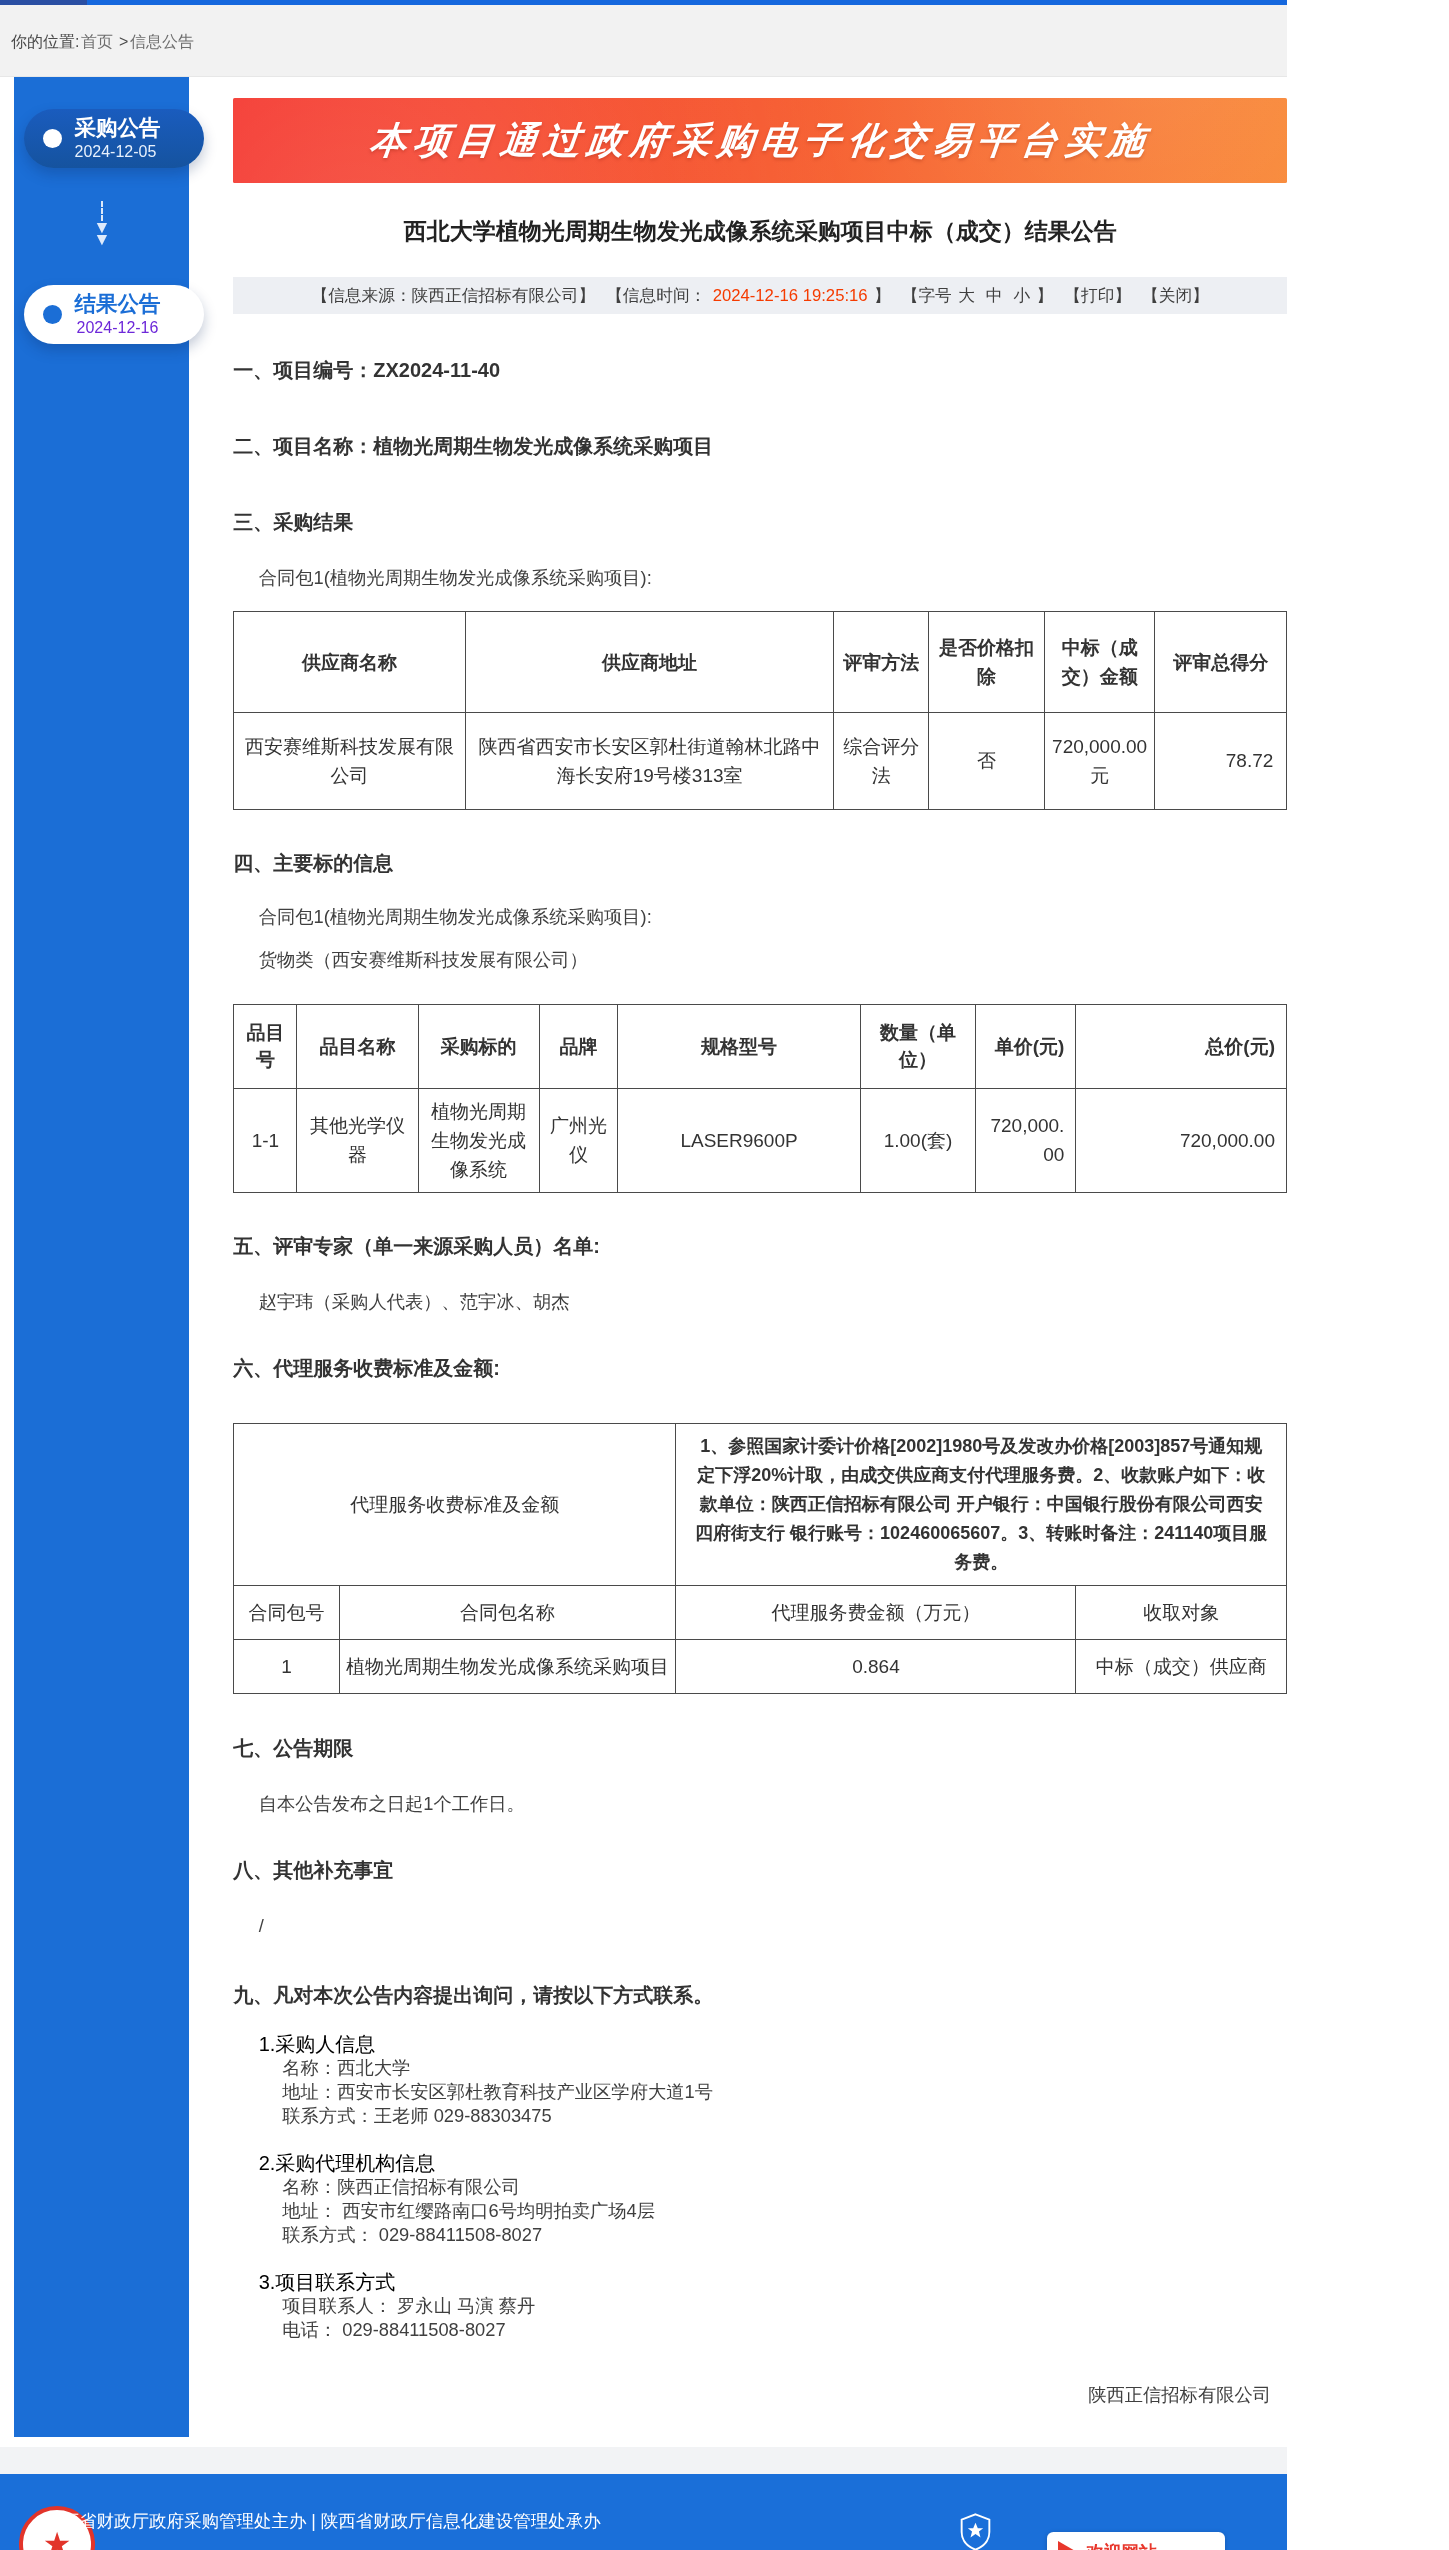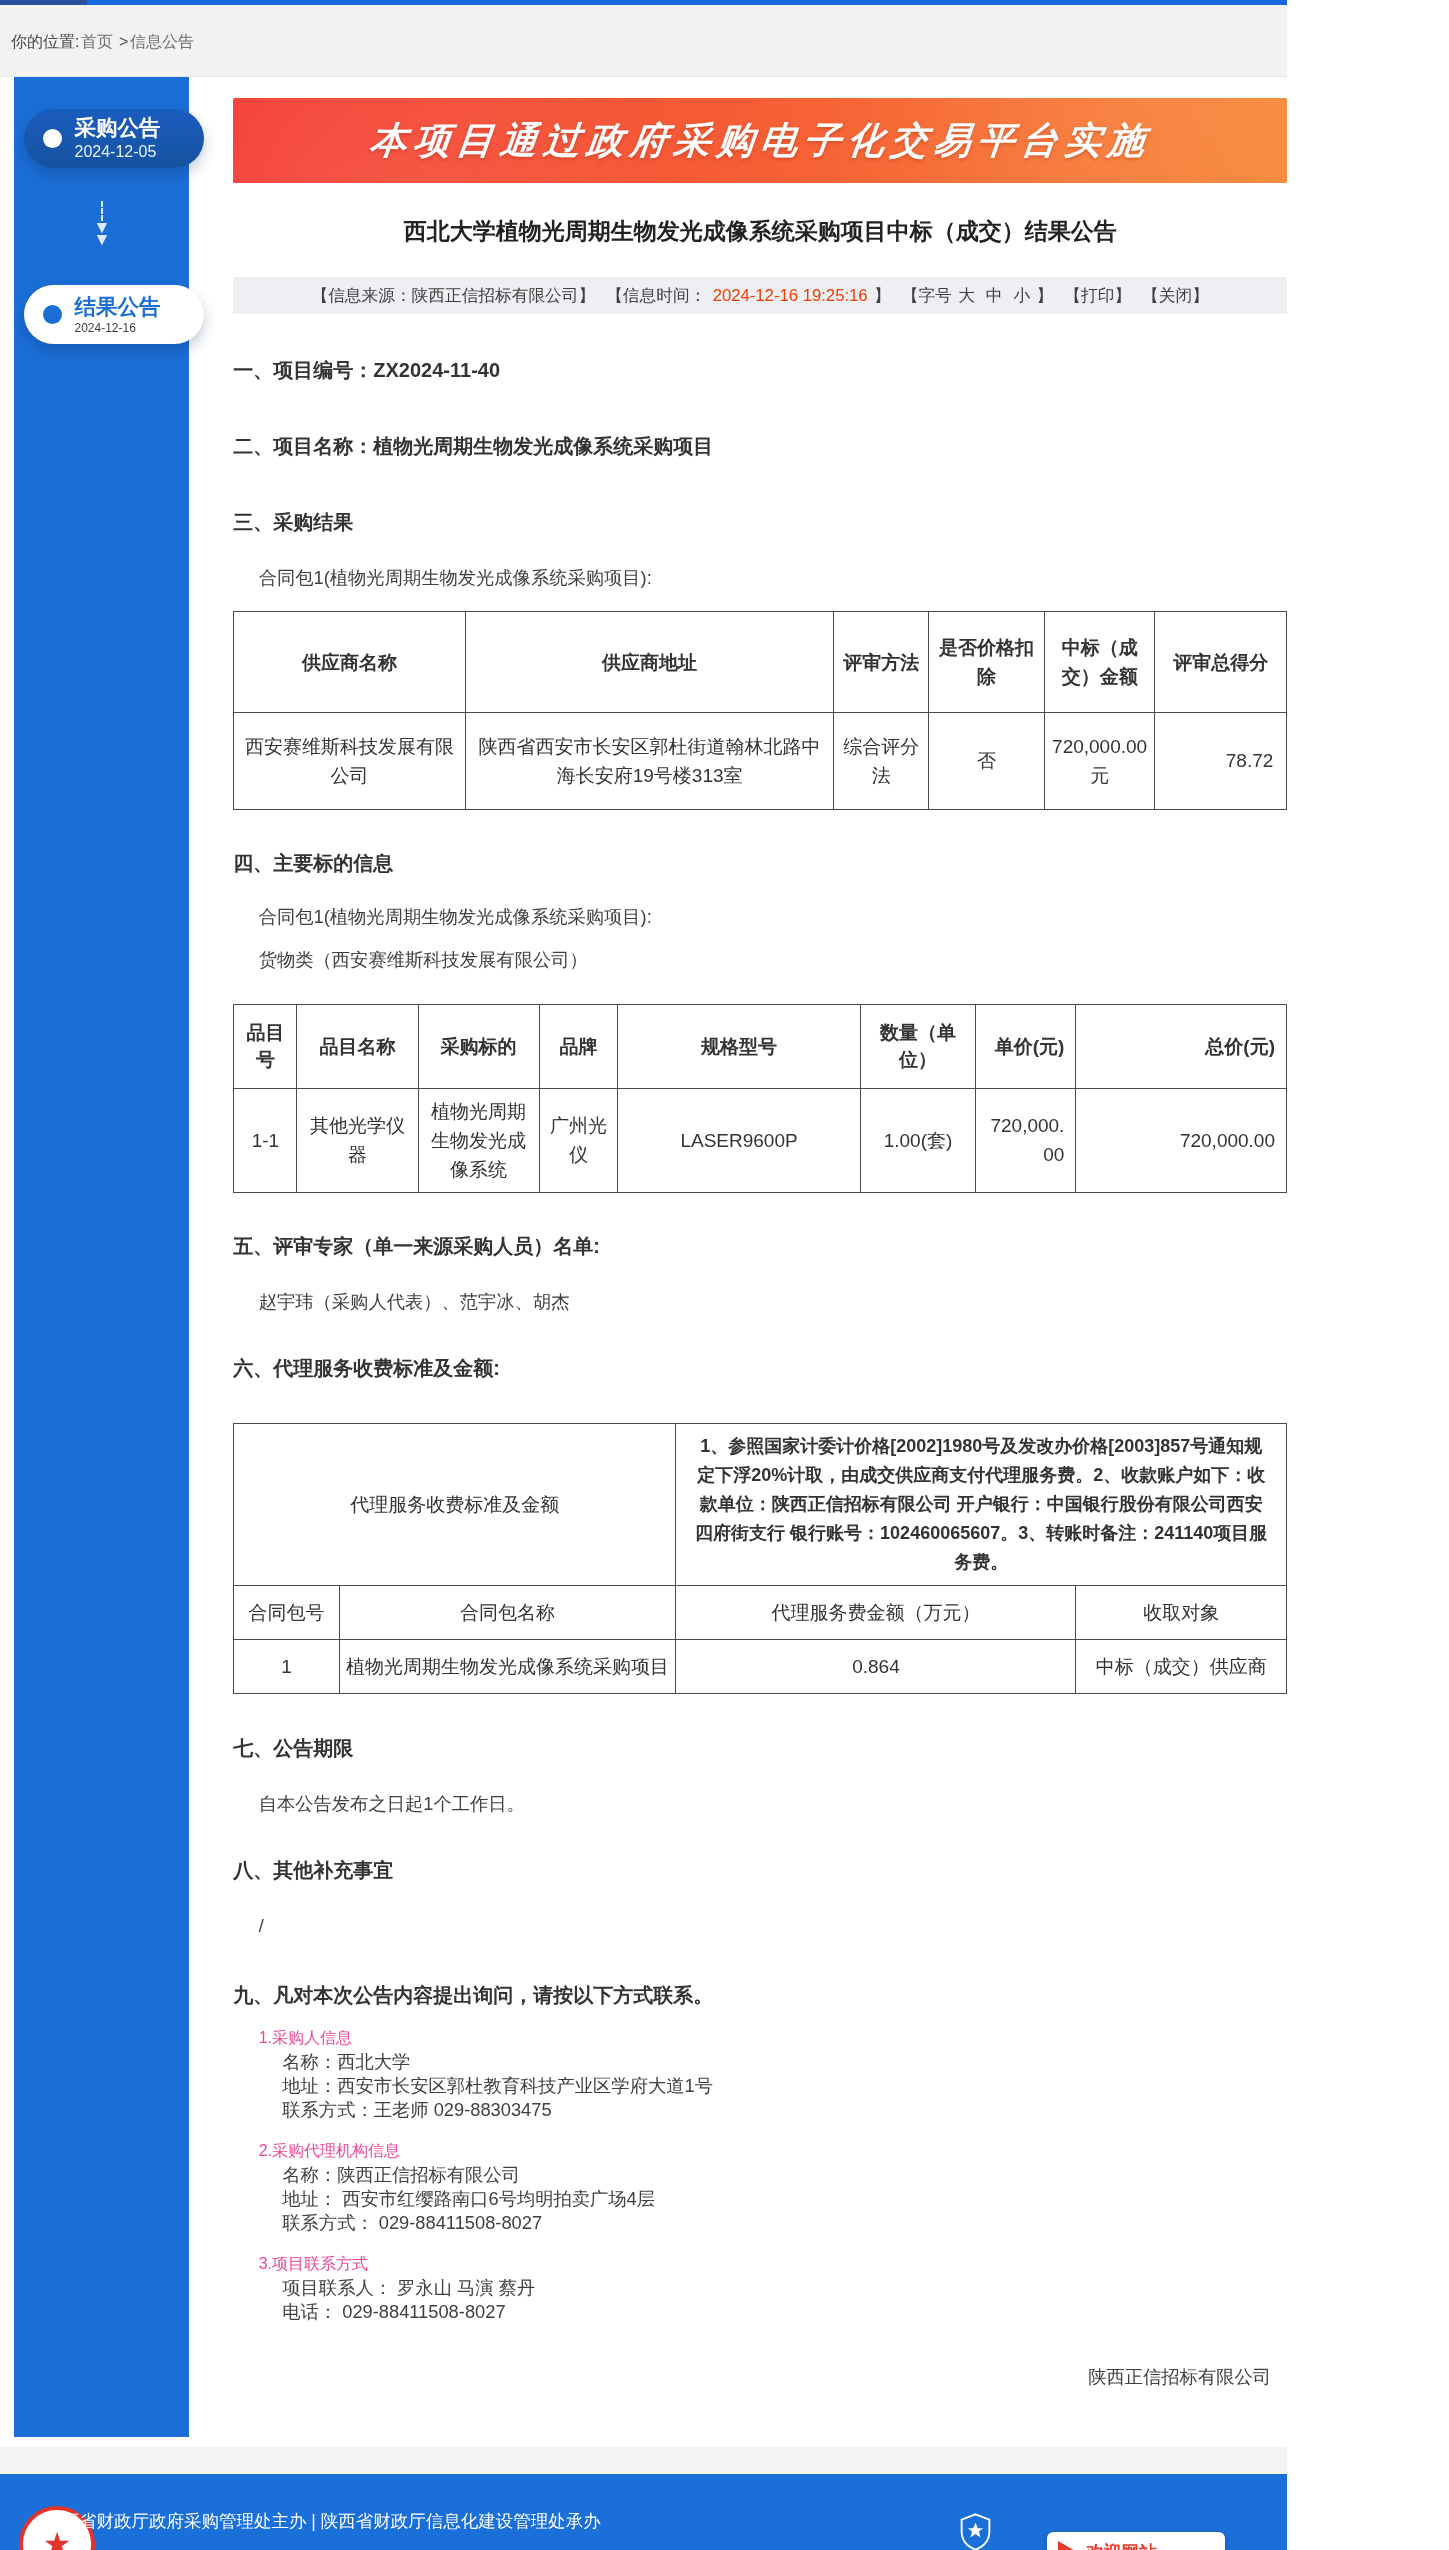--- a/index.html
+++ b/index.html
@@ -15,21 +15,21 @@
   .pill{position:relative;width:180px;margin-left:9.5px;height:59px;border-radius:32px;display:flex;align-items:center;box-shadow:0 6.4px 12.7px rgba(10,40,90,.25);cursor:pointer;}
   .pill-dark{margin-top:32px;background:linear-gradient(180deg,#1a5cbe,#15539f);}
   .pill-light{margin-top:40px;background:#ffffff;}
   .dot{width:19px;height:19px;border-radius:50%;margin:0 12.7px 0 19px;}
   .dot-white{background:#ffffff;}
   .dot-blue{background:#1b6ed6;}
   .pill-text{display:flex;flex-direction:column;line-height:1.15;}
   .pill-dark .pill-label{color:#fff;font-weight:bold;font-size:21.5px;}
   .pill-dark .pill-date{color:#e8f1fd;font-size:16px;margin-top:2.4px;}
   .pill-light .pill-label{color:#1b6ed6;font-weight:bold;font-size:21.5px;}
-  .pill-light .pill-date{color:#404040;font-size:12px;margin-top:2.4px;}
+  .pill-light .pill-date{color:#6d28d9;font-size:16px;margin-top:2.4px;text-align:center;}
   .flow-arrow{margin:33px auto 0;width:24px;text-align:center;}
   .flow-line{width:0;height:20.7px;border-left:2.4px dashed rgba(255,255,255,.85);margin:0 auto;}
   .flow-tri{color:#ddeafc;font-size:17.5px;line-height:12px;}
   
   .content{margin-left:44px;width:1190px;}
   .banner{margin-top:21.5px;height:85px;border-radius:1.6px;
     background-image:radial-gradient(circle at 12% 160%,rgba(255,255,255,.14) 0,transparent 52%),
                      radial-gradient(circle at 88% -60%,rgba(255,255,255,.12) 0,transparent 55%),
                      linear-gradient(95deg,#f4322a 0%,#f6572c 50%,#f8832f 100%);
     display:flex;align-items:center;justify-content:center;}
@@ -51,21 +51,21 @@
   table.supplier td.ralign{text-align:right;padding-right:12.7px;}
   table.items th{padding:14.3px 6.4px;line-height:27px;}
   table.items td{padding:8px 6.4px;line-height:29px;text-align:center;}
   table.items th.ralign,table.items td.ralign{text-align:right;padding-right:11px;}
   table.agency td{line-height:29px;}
   td.agency-label{text-align:center;font-size:19px;padding:6.4px;}
   td.agency-text{text-align:center;font-weight:bold;padding:8px 16px;line-height:35px;font-size:18px;}
   table.agency td.hcell{text-align:center;padding:12px 6.4px;}
   table.agency td.vcell{text-align:center;padding:12px 6.4px;}
   
-  .c-title{font-size:16px;color:#ec4899;line-height:24px;padding-left:25.4px;margin-top:17px;}
+  .c-title{font-size:20px;color:#000000;line-height:24px;padding-left:25.4px;margin-top:23px;}
   .c-line{font-size:18.3px;color:#3f3f3f;line-height:24px;padding-left:49px;margin-top:0;}
   
   .sig{margin-top:41px;text-align:right;padding-right:16px;font-size:18.3px;color:#3f3f3f;line-height:24px;}
   .sig div{margin-top:12.7px;}
   
   .graystrip{position:absolute;left:0;bottom:76px;width:100%;height:27px;background:#f2f3f5;}
   .footer{position:absolute;left:0;bottom:0;width:100%;height:76px;background:#1a6fd9;}
   .footer-text{position:absolute;left:44px;top:35px;color:#fff;font-size:17.5px;}
   .emblem{position:absolute;left:19px;bottom:-32px;width:68px;height:68px;border-radius:50%;background:#fff;border:4.8px solid #e2342a;display:flex;align-items:center;justify-content:center;color:#e2342a;font-size:32px;}
   .shield{position:absolute;right:293px;bottom:-4.8px;}

